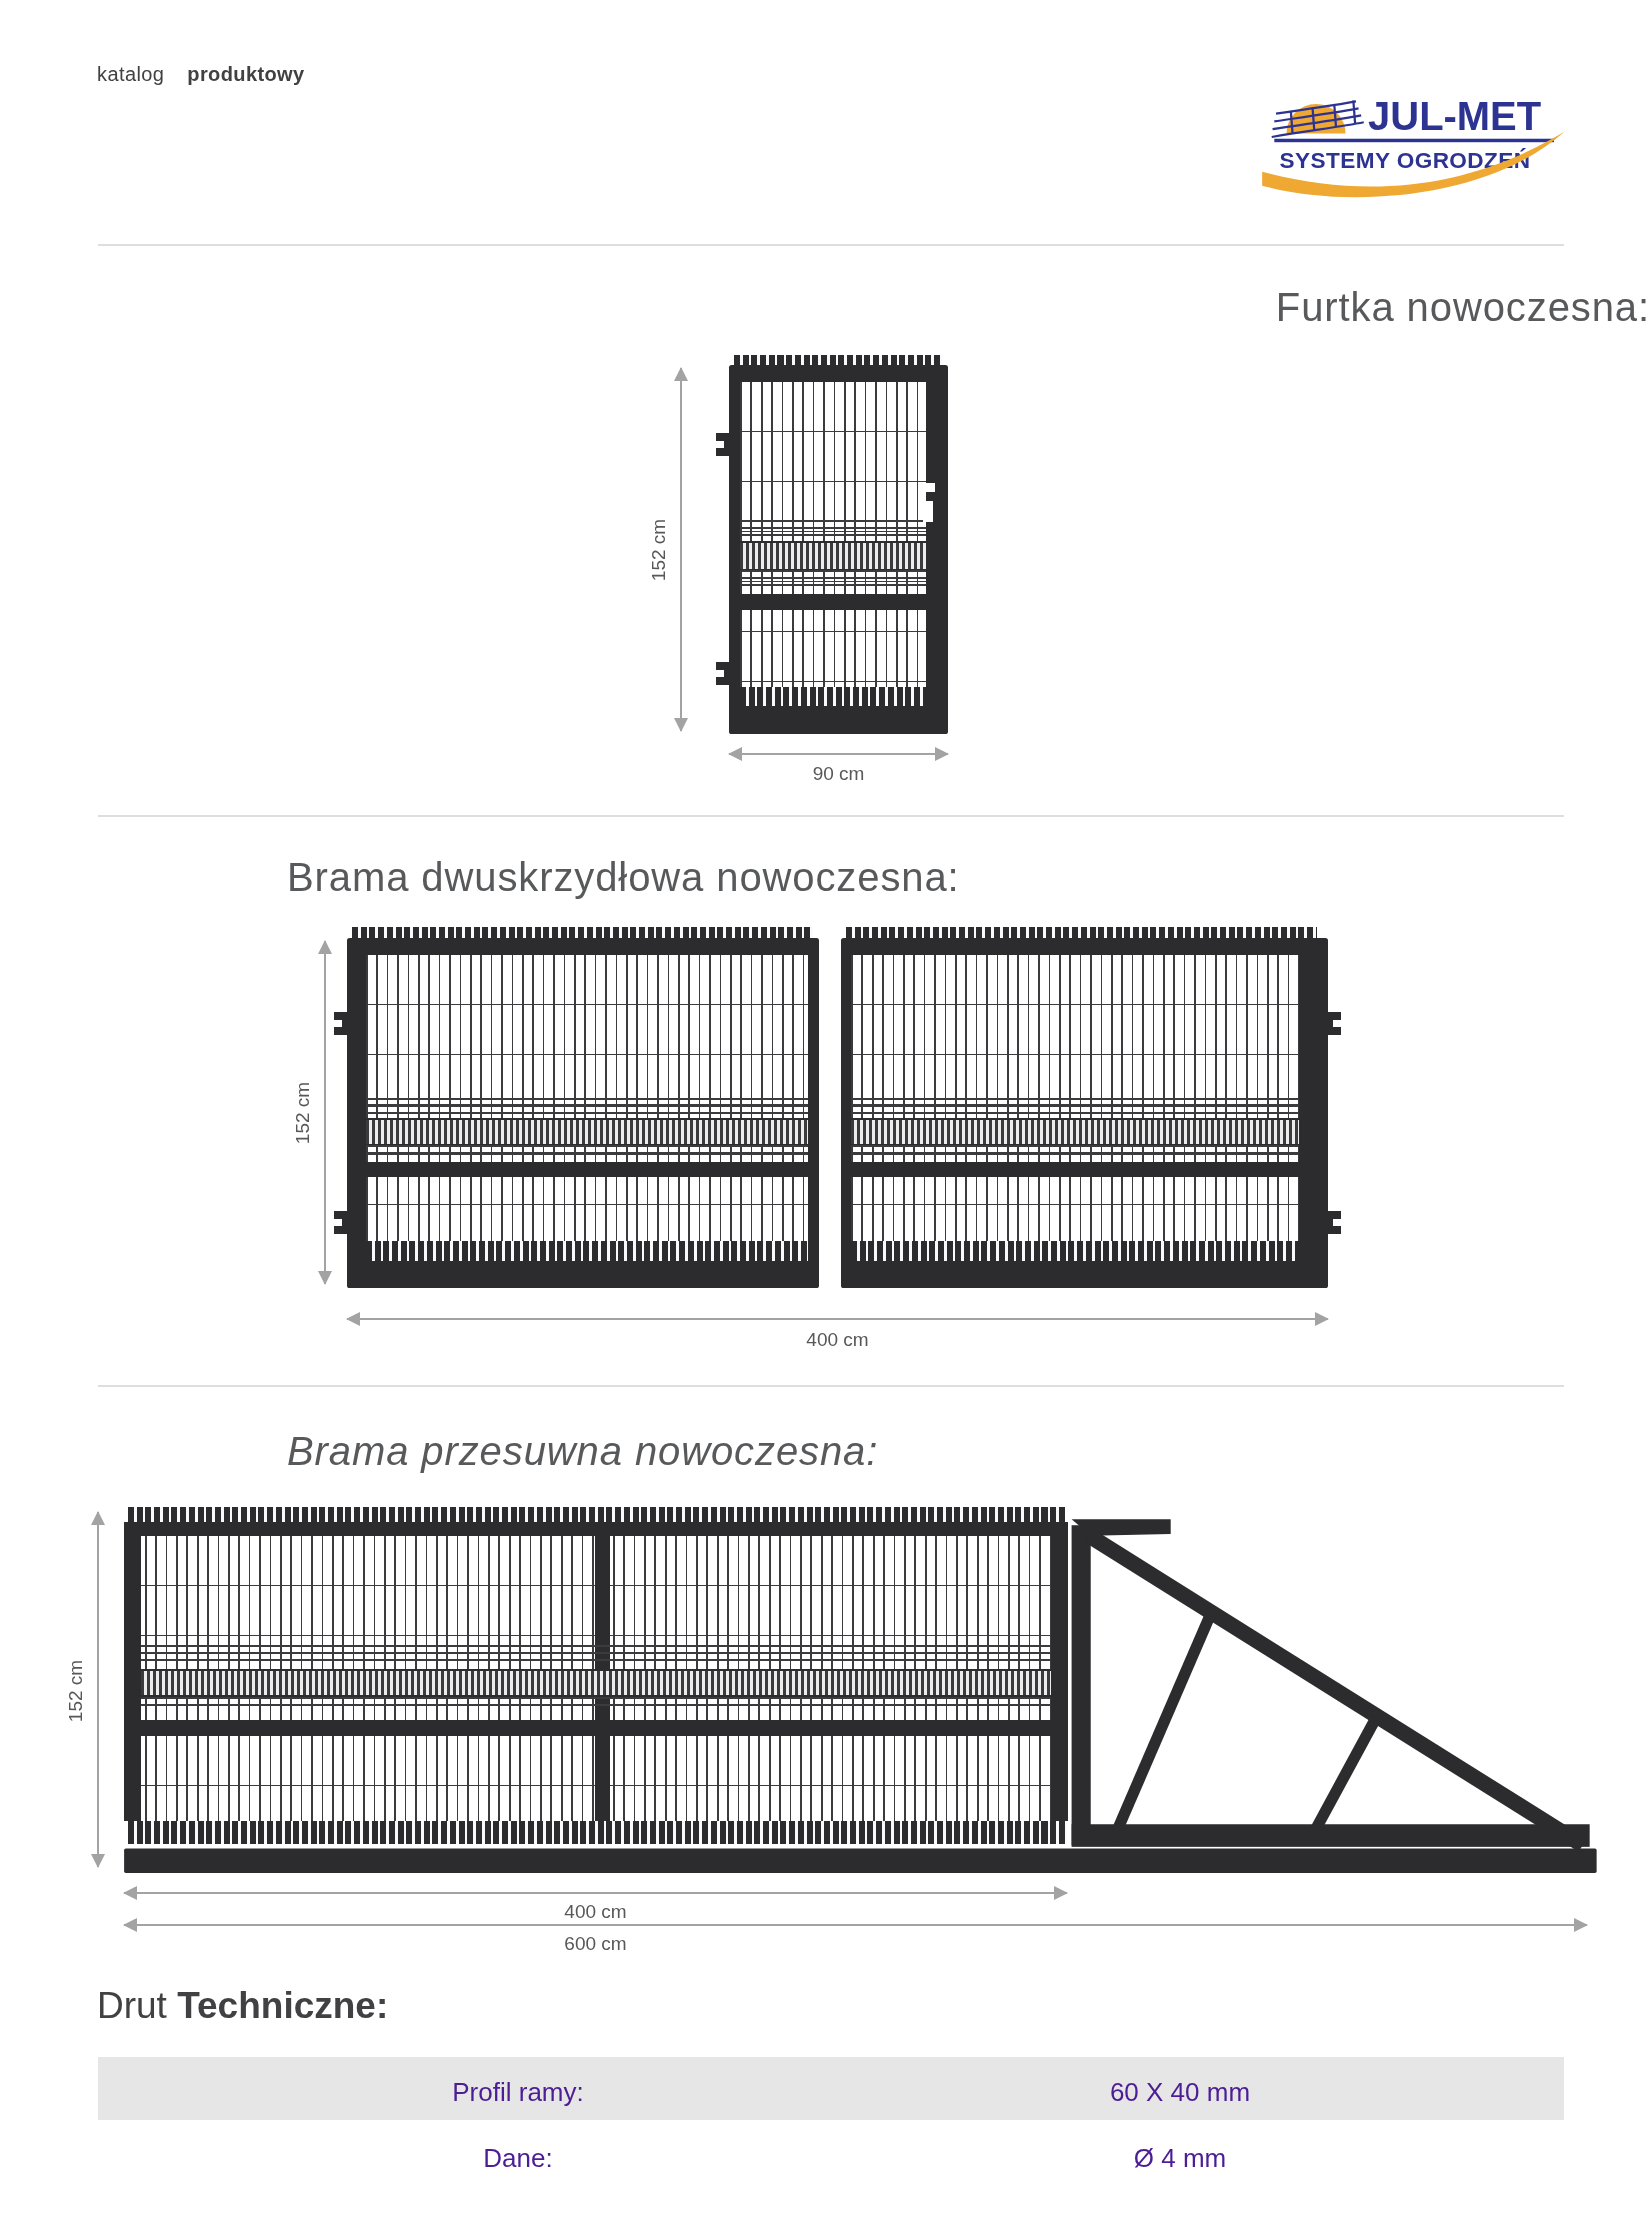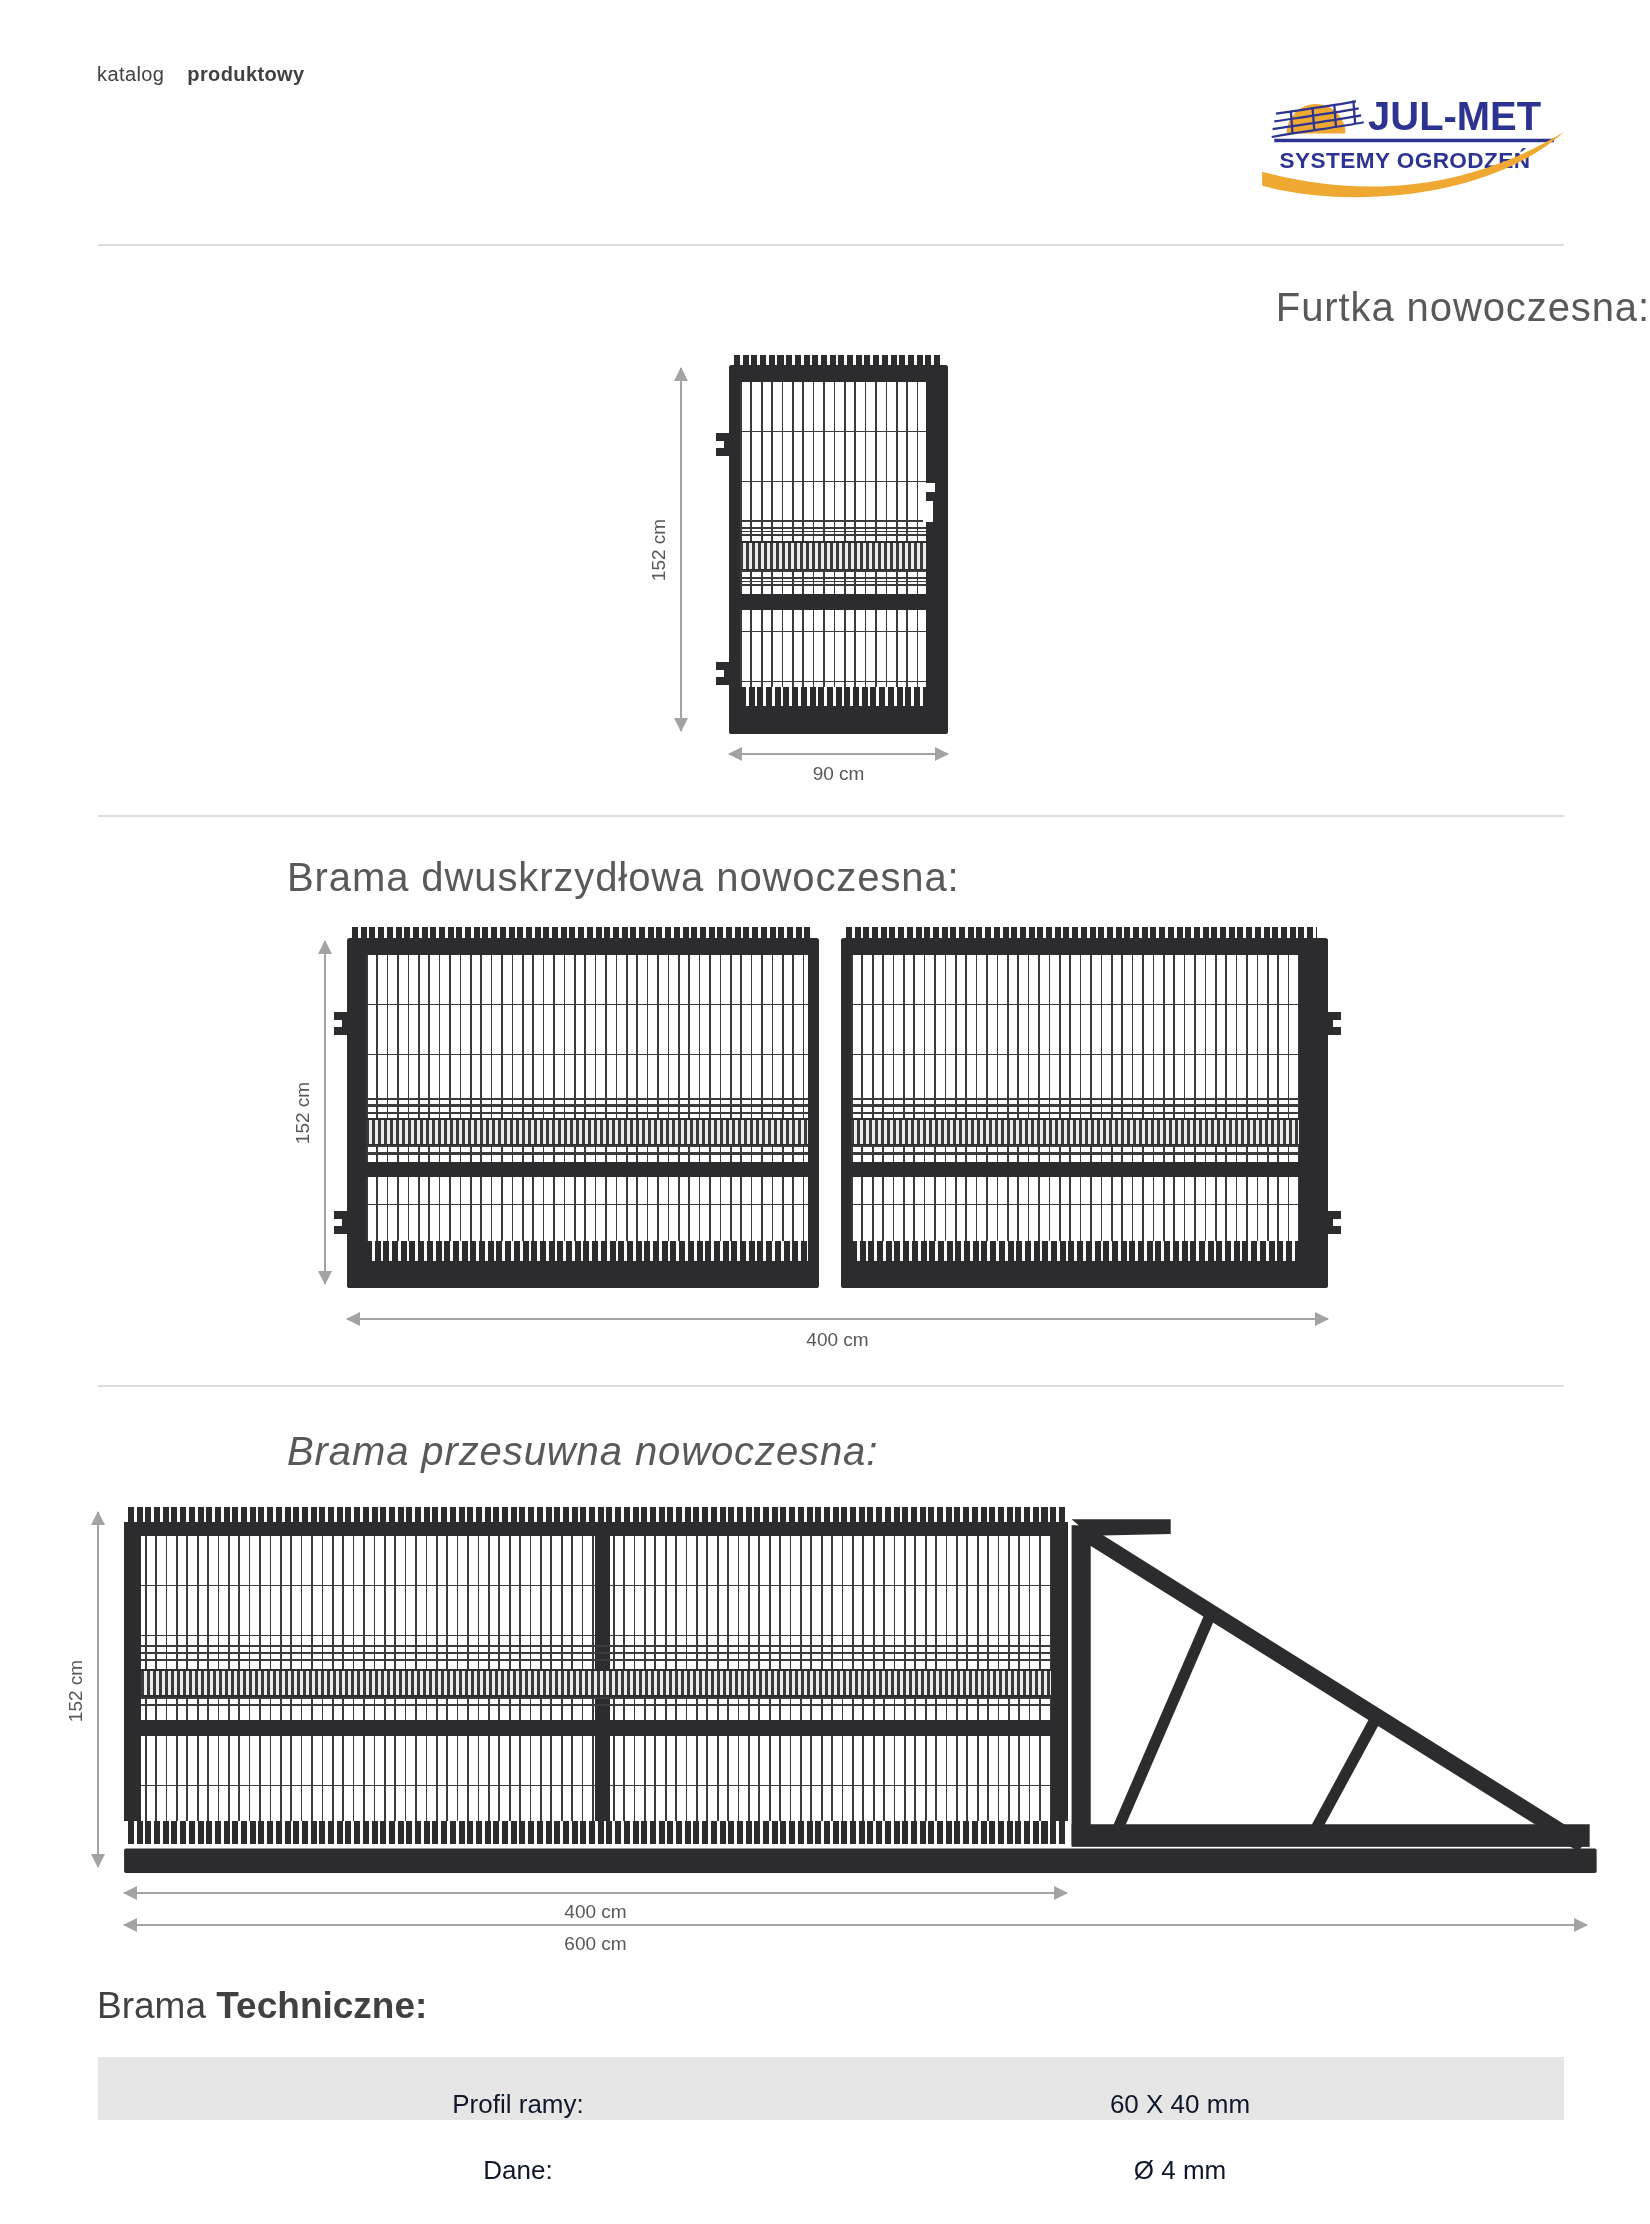--- a/index.html
+++ b/index.html
@@ -39,21 +39,21 @@
   .dim-v{position:absolute;width:1.7px;background:#a3a3a3;}
   .dim-v:before,.dim-v:after{content:"";position:absolute;left:-6px;border-left:7px solid transparent;border-right:7px solid transparent;}
   .dim-v:before{top:-0.9px;border-bottom:14px solid #a3a3a3;}
   .dim-v:after{bottom:-0.9px;border-top:14px solid #a3a3a3;}
   .dim-label{position:absolute;font-size:19px;color:#58585a;text-align:center;white-space:nowrap;}
   .vrt{transform:rotate(-90deg);transform-origin:center center;}
   
   .tech-title{position:absolute;left:97px;top:1985px;font-size:37px;font-weight:300;color:#414042;}
   .tech-title b{font-weight:800;}
   .trow{position:absolute;left:98px;width:1466px;height:63px;}
-  .trow .cell{position:absolute;top:16px;height:69px;line-height:63px;font-size:26px;color:#0f172a;text-align:center;}
+  .trow .cell{position:absolute;top:4px;height:69px;line-height:63px;font-size:26px;color:#4c1d95;text-align:center;}
   .trow .lab{left:0;width:840px;}
   .trow .val{left:782px;width:600px;}
 </style>
 </head>
 <body>
 
 <div id="page">
 
   <div class="kicker"><span>katalog</span>&nbsp;<b>produktowy</b></div>
 
@@ -170,21 +170,21 @@
     </svg>
 
     <div class="dim-v" style="left:32px;top:13px;height:355px;"></div>
     <div class="dim-label vrt" style="left:-24px;top:181px;width:70px;">152 cm</div>
     <div class="dim-h" style="left:59px;top:393px;width:943px;"></div>
     <div class="dim-label" style="left:59px;top:402px;width:943px;">400 cm</div>
     <div class="dim-h" style="left:59px;top:425px;width:1463px;"></div>
     <div class="dim-label" style="left:59px;top:434px;width:943px;">600 cm</div>
   </div>
 
-  <div class="tech-title"><span>Brama</span>&nbsp;<b>Techniczne:</b></div>
+  <div class="tech-title"><span>Drut</span>&nbsp;<b>Techniczne:</b></div>
 
   <div class="trow" style="top:2057px;background:#e6e6e6;">
     <div class="cell lab">Profil ramy:</div>
     <div class="cell val">60 X 40 mm</div>
   </div>
   <div class="trow" style="top:2123px;background:transparent;">
     <div class="cell lab">Dane:</div>
     <div class="cell val">Ø 4 mm</div>
   </div>
 

